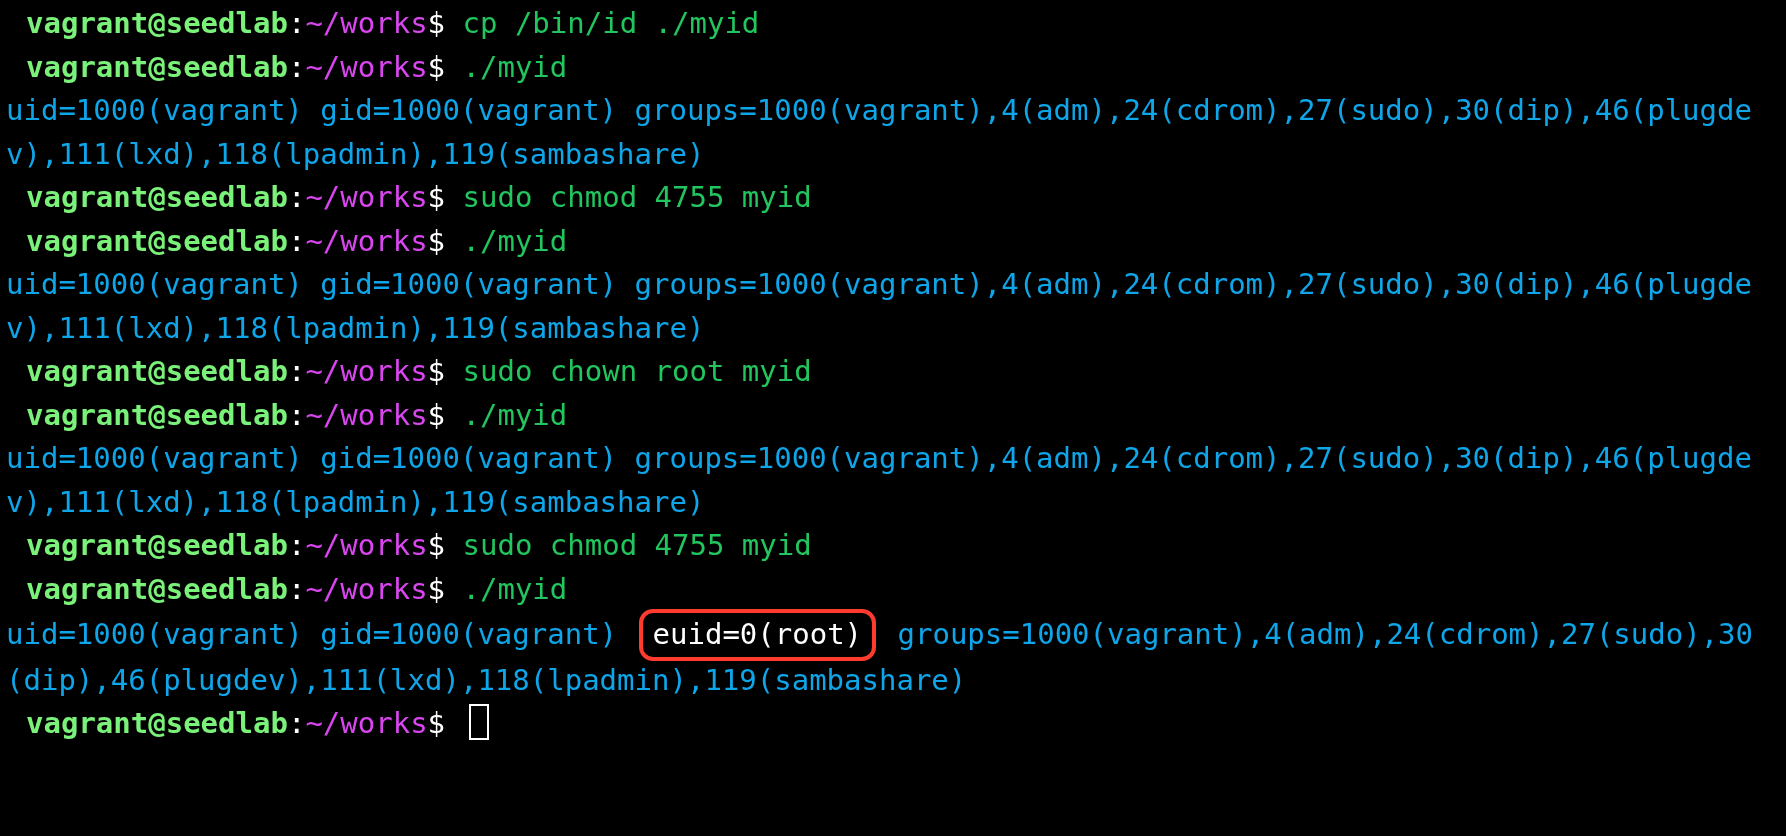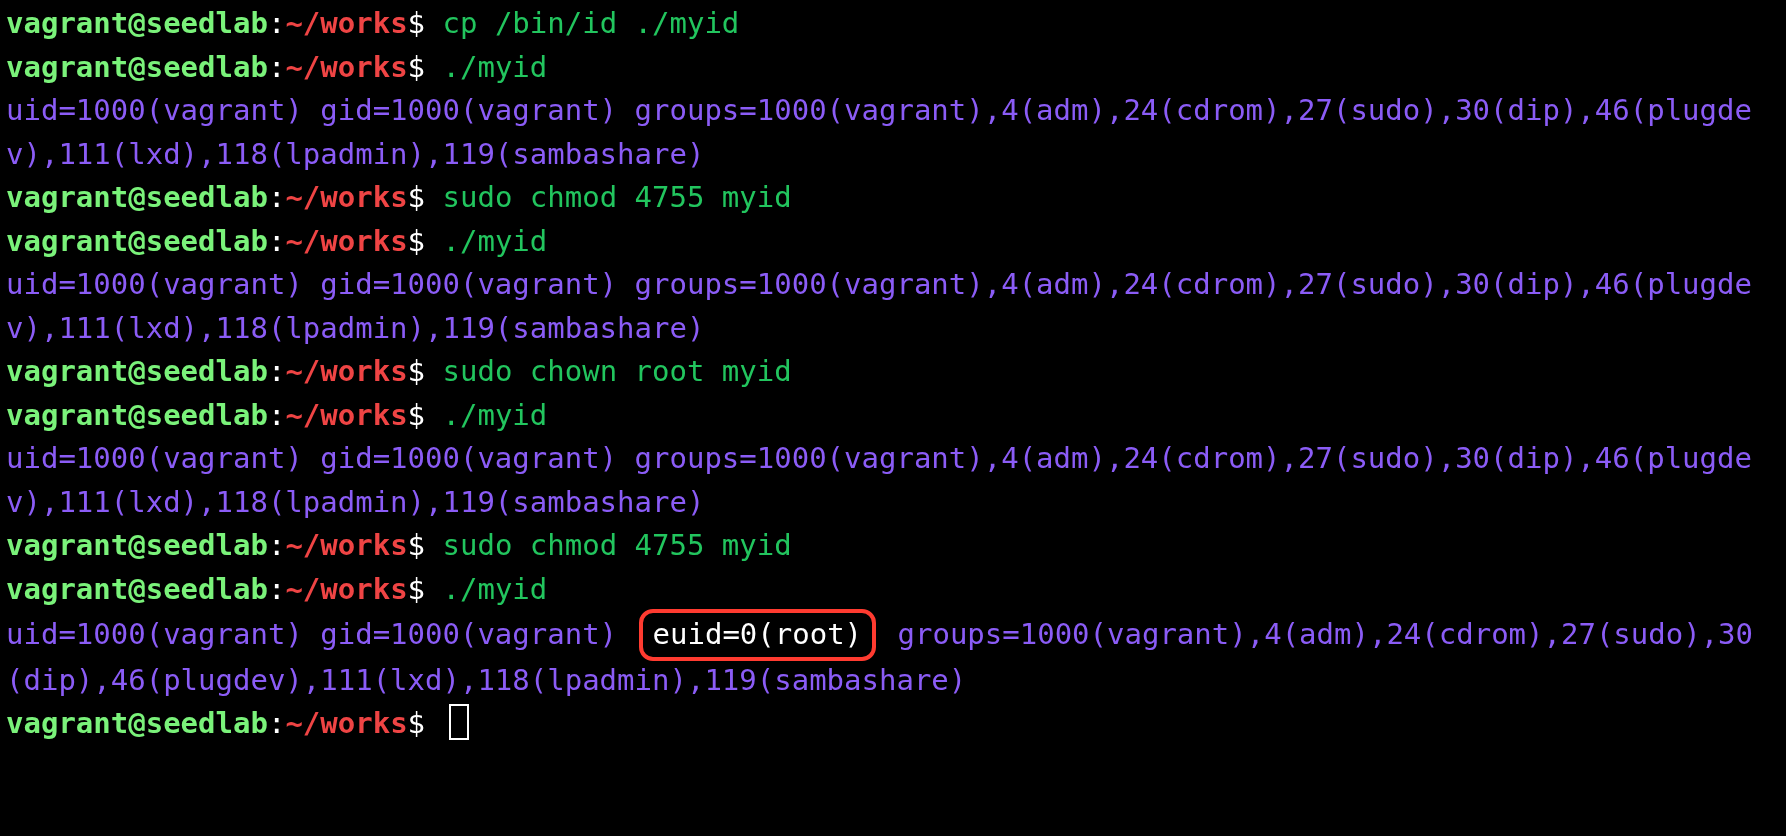--- a/index.html
+++ b/index.html
@@ -10,26 +10,26 @@
     font-family: "Menlo", "Consolas", "DejaVu Sans Mono", monospace;
     font-size: 29px;
     line-height: 1.5;
   }
   .terminal {
     padding: 2px 6px 0 6px;
     white-space: pre-wrap;
     word-break: break-all;
   }
   .line { display: block; }
-  .user { color: #7af27a; font-weight: bold; }
+  .user { color: #7af27a; font-weight: bold; margin-left: 20px; }
   .colon { color: #fff; }
-  .path { color: #ef4444; font-weight: bold; }
+  .path { color: #d946ef; font-weight: normal; }
   .dollar { color: #fff; }
   .cmd  { color: #22c55e; }
-  .out  { color: #8b5cf6; }
+  .out  { color: #0ea5e9; }
   .highlight-box {
     border: 4px solid #ff3b30;
     border-radius: 14px;
     padding: 0 10px;
     margin: -2px 4px;
     display: inline-block;
   }
   .cursor {
     display: inline-block;
     width: 16px;

